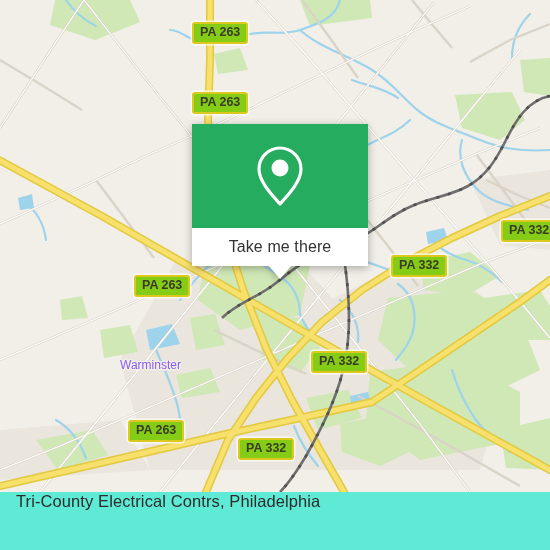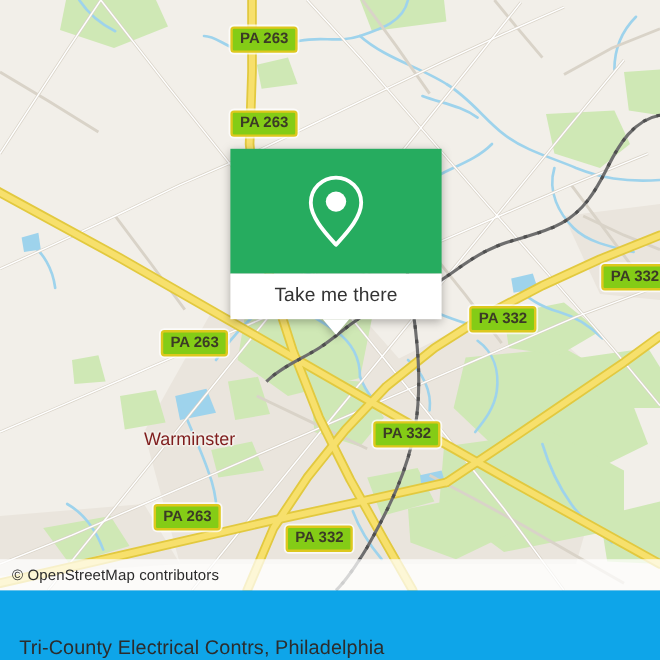--- a/index.html
+++ b/index.html
@@ -102,40 +102,40 @@
     color: #3b3b26;
     line-height: 1;
     white-space: nowrap;
     box-shadow: 0 0 0 1.5px rgba(255,255,255,0.75);
   }
 
   
   .place-label {
     position: absolute;
     z-index: 20;
-    font-size: 15px;
-    color: #7f1d1d;
+    font-size: 12px;
+    color: #8b5cf6;
     white-space: nowrap;
     text-shadow:
       1.5px 0 #f2efe9, -1.5px 0 #f2efe9,
       0 1.5px #f2efe9, 0 -1.5px #f2efe9,
       1px 1px #f2efe9, -1px -1px #f2efe9,
       1px -1px #f2efe9, -1px 1px #f2efe9;
   }
 
   
   #footer {
     position: absolute;
     left: 0;
     top: 492px;
     width: 550px;
     height: 58px;
-    background: #0ea5e9;
-    display: flex;
-    align-items: flex-end;
+    background: #5eead4;
+    display: flex;
+    align-items: flex-start;
     justify-content: space-between;
     box-sizing: border-box;
     padding: 0 14px 0 16px;
     overflow: hidden;
   }
   #footer-title {
     font-size: 16.5px;
     color: #2c2c2c;
     letter-spacing: .1px;
     white-space: nowrap;
@@ -313,22 +313,19 @@
           <path d="M27 4 C15.4 4 6 13.4 6 25 C6 38 20 52 27 60 C34 52 48 38 48 25 C48 13.4 38.6 4 27 4 Z" fill="none" stroke="#ffffff" stroke-width="3.2" stroke-linejoin="round"></path>
           <circle cx="27" cy="24" r="8.5" fill="#ffffff"></circle>
         </svg>
       </div>
       <div class="pop-bottom">
         <span class="pop-label">Take me there</span>
         <span class="pop-tail"></span>
       </div>
     </div>
 
-    <div id="attribution">
-      <span class="txt">© OpenStreetMap contributors</span>
-    </div>
   </div>
 
   <div id="footer">
     <div id="footer-title">Tri-County Electrical Contrs, Philadelphia</div>
   </div>
 
 </div>
 
 </body></html>

